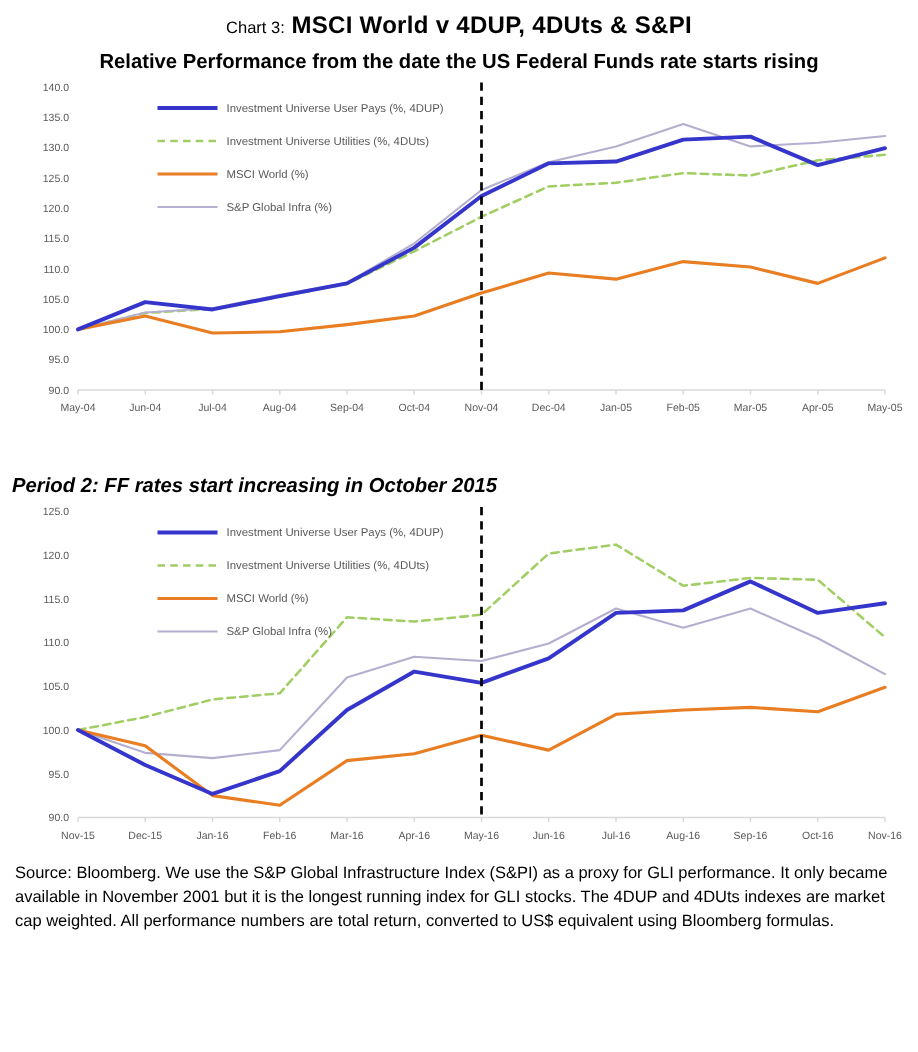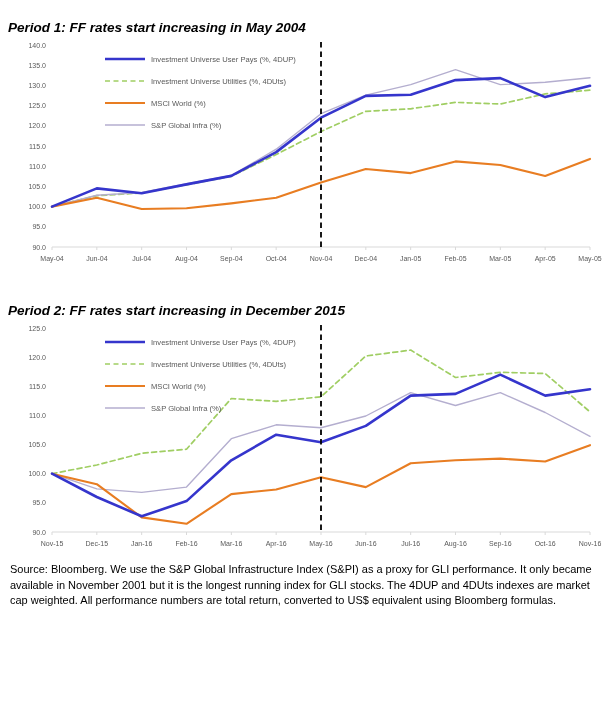--- a/index.html
+++ b/index.html
@@ -32,22 +32,28 @@
   .footer {
     font-size: 11px; line-height: 1.42;
     margin: 0 14px 0 10px;
   }
 </style>
 </head>
 <body>
 
 <div class="page">
 
+  <div class="header">
+    <div class="title-line">
+      <span class="chart-label">Chart 3:</span>
+      <span class="main-title">MSCI World v 4DUP, 4DUts &amp; S&amp;PI</span>
+    </div>
+    <div class="subtitle">Relative Performance from the date the US Federal Funds rate starts rising</div>
+  </div>
 
-  <div class="period-title">Period 1: FF rates start increasing in May 2004</div>
   <svg class="chart" width="612" height="240" viewBox="0 0 612 240">
       <line x1="52" y1="210" x2="590" y2="210" stroke="#d9d9d9" stroke-width="1"></line>
       <line x1="52" y1="210" x2="52" y2="213" stroke="#d9d9d9"></line>
       <text x="52" y="224" text-anchor="middle" class="tick">May-04</text>
       <line x1="96.83333333333334" y1="210" x2="96.83333333333334" y2="213" stroke="#d9d9d9"></line>
       <text x="96.83333333333334" y="224" text-anchor="middle" class="tick">Jun-04</text>
       <line x1="141.66666666666669" y1="210" x2="141.66666666666669" y2="213" stroke="#d9d9d9"></line>
       <text x="141.66666666666669" y="224" text-anchor="middle" class="tick">Jul-04</text>
       <line x1="186.5" y1="210" x2="186.5" y2="213" stroke="#d9d9d9"></line>
       <text x="186.5" y="224" text-anchor="middle" class="tick">Aug-04</text>
@@ -88,21 +94,21 @@
       <line x1="105" y1="22" x2="145" y2="22" stroke="#3535cc" stroke-width="2.6"></line>
       <text x="151" y="24.6" class="legend-label">Investment Universe User Pays (%, 4DUP)</text>
       <line x1="105" y1="44" x2="145" y2="44" stroke="#a0ce63" stroke-width="1.7" stroke-dasharray="5,3.5"></line>
       <text x="151" y="46.6" class="legend-label">Investment Universe Utilities (%, 4DUts)</text>
       <line x1="105" y1="66" x2="145" y2="66" stroke="#e87d22" stroke-width="2.1"></line>
       <text x="151" y="68.6" class="legend-label">MSCI World  (%)</text>
       <line x1="105" y1="88" x2="145" y2="88" stroke="#b4aecf" stroke-width="1.4"></line>
       <text x="151" y="90.6" class="legend-label">S&amp;P Global Infra  (%)</text>
     </svg>
 
-  <div class="period-title second">Period 2: FF rates start increasing in December 2015</div>
+  <div class="period-title second">Period 2: FF rates start increasing in October 2015</div>
   <svg class="chart" width="612" height="242" viewBox="0 0 612 242">
       <line x1="52" y1="212" x2="590" y2="212" stroke="#d9d9d9" stroke-width="1"></line>
       <line x1="52" y1="212" x2="52" y2="215" stroke="#d9d9d9"></line>
       <text x="52" y="226" text-anchor="middle" class="tick">Nov-15</text>
       <line x1="96.83333333333334" y1="212" x2="96.83333333333334" y2="215" stroke="#d9d9d9"></line>
       <text x="96.83333333333334" y="226" text-anchor="middle" class="tick">Dec-15</text>
       <line x1="141.66666666666669" y1="212" x2="141.66666666666669" y2="215" stroke="#d9d9d9"></line>
       <text x="141.66666666666669" y="226" text-anchor="middle" class="tick">Jan-16</text>
       <line x1="186.5" y1="212" x2="186.5" y2="215" stroke="#d9d9d9"></line>
       <text x="186.5" y="226" text-anchor="middle" class="tick">Feb-16</text>

